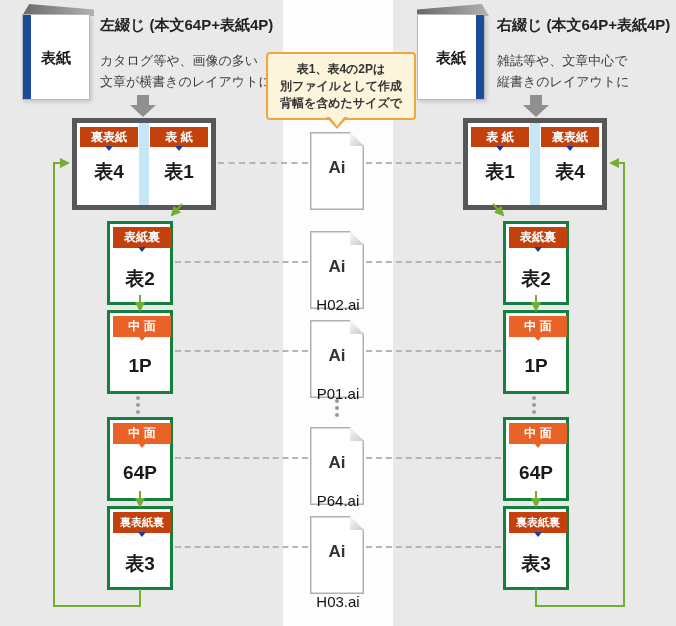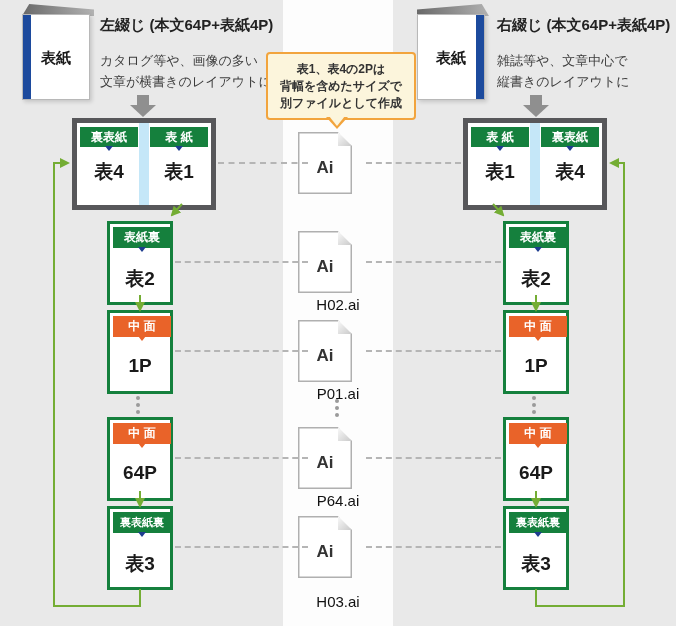--- a/index.html
+++ b/index.html
@@ -26,21 +26,21 @@
 
   
   .block-arrow{width:26px;height:22px;}
   .block-arrow .stem{position:absolute;left:7px;top:0;width:12px;height:10px;background:#8f8f8f;}
   .block-arrow .head{position:absolute;left:0;top:10px;width:0;height:0;
     border-left:13px solid transparent;border-right:13px solid transparent;border-top:12px solid #8f8f8f;}
 
   
   .spread{top:118px;width:144px;height:92px;background:#fff;border:5px solid #57575a;box-sizing:border-box;}
   .spread-spine{position:absolute;left:62px;top:0;width:10px;height:100%;background:#c5e7f8;}
-  .tag{background:#15803d;color:#fff;font-weight:bold;font-size:12px;line-height:20px;
+  .tag{background:#c2410c;color:#fff;font-weight:bold;font-size:12px;line-height:20px;
     height:20px;text-align:center;letter-spacing:0;}
   .tag::after{content:"";position:absolute;left:50%;margin-left:-4px;bottom:-8px;
     border:4px solid transparent;border-top:5px solid #1e3d8f;}
   .tag.orange{background:#e96329;} .tag.orange::after{border-top-color:#e96329;}
   .spread .tag{position:absolute;top:4px;width:58px;}
   .spread .tag.pos-left{left:3px;} .spread .tag.pos-right{left:73px;}
   .spread-val{position:absolute;top:36px;width:62px;text-align:center;
     font-weight:bold;font-size:19px;color:#1a1a1a;}
   .spread-val.pos-left{left:1px;} .spread-val.pos-right{left:71px;}
 
@@ -53,21 +53,21 @@
   
   .callout{left:266px;top:52px;width:150px;height:68px;background:#fcf5dc;border:2px solid #f2a43d;
     border-radius:4px;box-sizing:border-box;text-align:center;padding-top:7px;
     font-weight:bold;font-size:12px;line-height:17px;color:#333;}
   .callout-tail-outer{left:326px;top:117px;width:0;height:0;
     border:11px solid transparent;border-bottom:none;border-top:12px solid #f2a43d;}
   .callout-tail-inner{left:329px;top:116px;width:0;height:0;
     border:8px solid transparent;border-bottom:none;border-top:10px solid #fcf5dc;}
 
   
-  .ai-file{left:298px;width:54px;height:62px;}
+  .ai-file{left:310px;width:54px;height:78px;}
   .ai-page{position:absolute;inset:0;background:#fff;
     clip-path:polygon(0 0,40px 0,100% 14px,100% 100%,0 100%);
     box-shadow:inset 0 0 0 1.5px #b0b0b0;}
   .ai-fold{position:absolute;left:40px;top:0;width:14px;height:14px;
     background:linear-gradient(135deg,#fafafa,#c9c9c9);
     clip-path:polygon(0 0,100% 100%,0 100%);}
   .ai-text{position:absolute;top:26px;left:0;width:100%;text-align:center;
     font-weight:bold;font-size:17px;color:#333;}
   .ai-label{left:283px;width:110px;text-align:center;font-size:15px;color:#111;white-space:nowrap;}
 
@@ -111,22 +111,22 @@
     <div>雑誌等や、文章中心で</div>
     <div>縦書きのレイアウトに</div>
   </div>
   <div class="abs block-arrow" style="left:523px;top:95px;">
     <div class="stem"></div>
       <div class="head"></div>
   </div>
 
   <div class="abs callout">
     <div>表1、表4の2Pは</div>
+    <div>別ファイルとして作成</div>
     <div>背幅を含めたサイズで</div>
-    <div>別ファイルとして作成</div>
   </div>
   <div class="abs callout-tail-outer"></div>
   <div class="abs callout-tail-inner"></div>
 
   <div class="abs spread" style="left:72px;">
     <div class="spread-spine"></div>
     <div class="tag pos-left">裏表紙</div>
     <div class="tag pos-right">表 紙</div>
     <div class="spread-val pos-left">表4</div>
     <div class="spread-val pos-right">表1</div>

